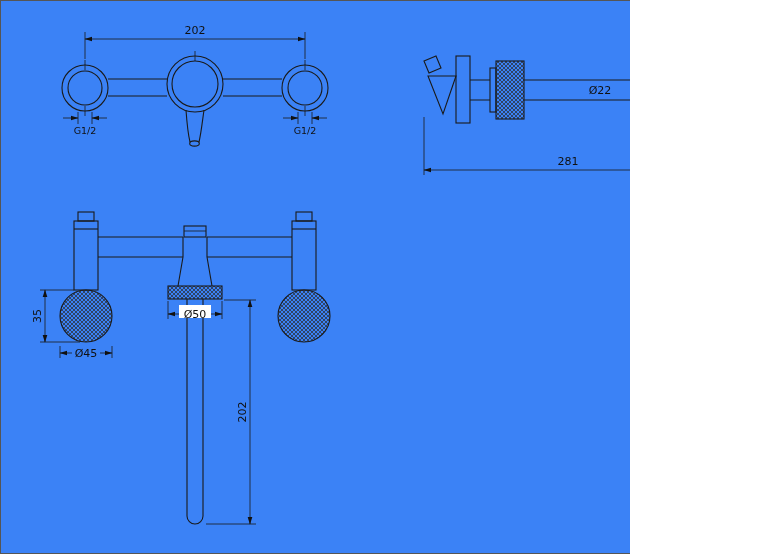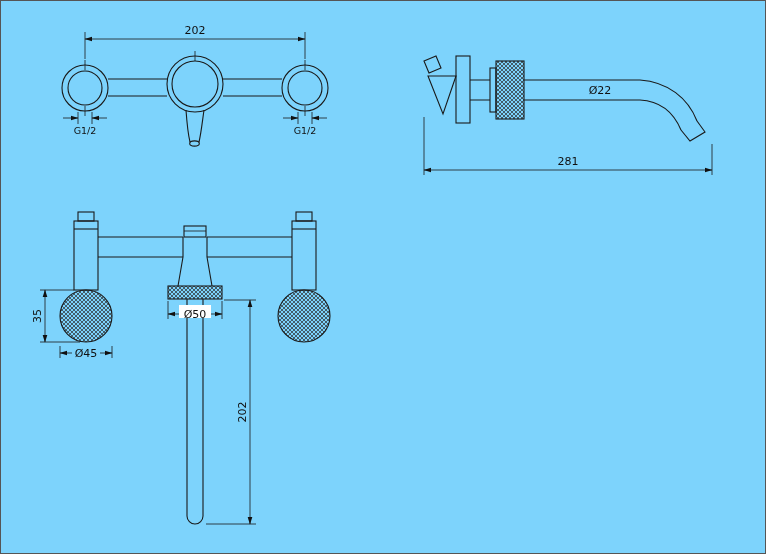--- a/index.html
+++ b/index.html
@@ -1,16 +1,16 @@
 <!DOCTYPE html>
 <html><head>
 <meta charset="utf-8">
 <style>
   html,body{margin:0;padding:0;background:#fff;}
-  .stage{position:relative;width:766px;height:554px;background:#7dd3fc;overflow:hidden;}
+  .stage{position:relative;width:630px;height:554px;background:#3b82f6;overflow:hidden;}
   svg{display:block;}
   .ln{stroke:#1a1a1a;stroke-width:1.1;fill:none;stroke-linecap:butt;}
   .thin{stroke:#1a1a1a;stroke-width:0.8;fill:none;}
   .dim{font-family:"DejaVu Sans",sans-serif;font-size:11px;fill:#111;}
   .dim-sm{font-family:"DejaVu Sans",sans-serif;font-size:9.5px;fill:#111;}
 </style>
 </head>
 <body>
 
 <div class="stage">

